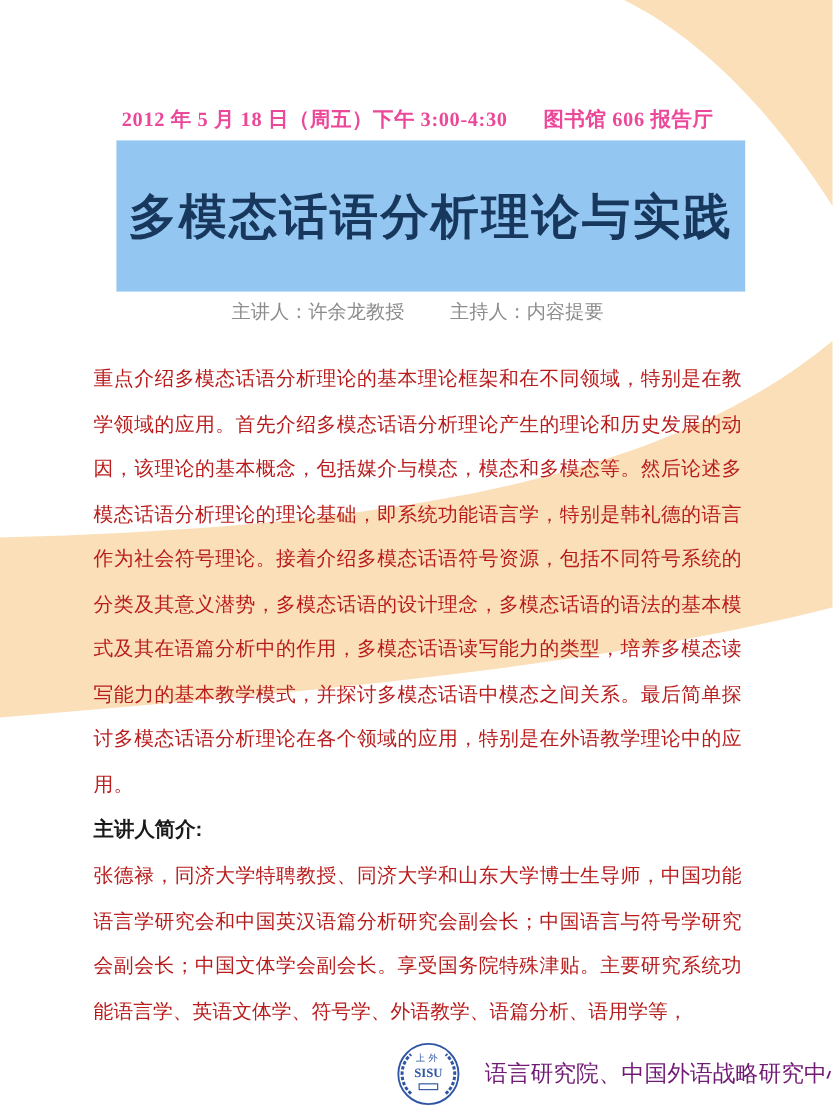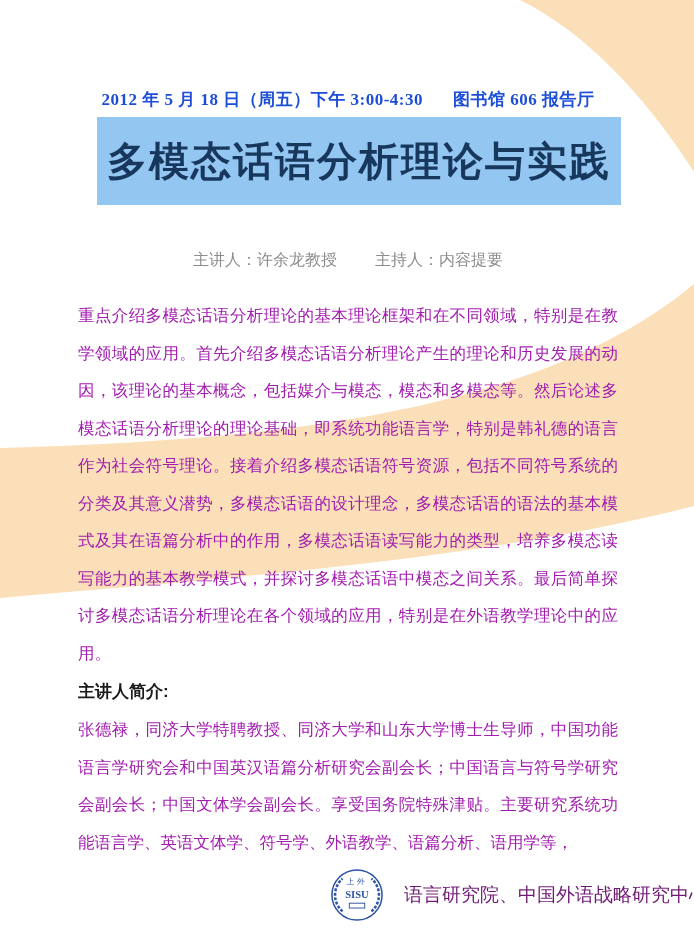--- a/index.html
+++ b/index.html
@@ -21,30 +21,30 @@
   .date-line {
     position: absolute;
     top: 88px;
     left: 78px;
     width: 540px;
     text-align: center;
     font-family: "Liberation Serif", "DejaVu Serif", serif;
     font-weight: bold;
     font-size: 17px;
     letter-spacing: 0.5px;
-    color: #1d4ed8;
+    color: #ec4899;
     white-space: nowrap;
   }
   .date-line .venue { margin-left: 30px; }
   .banner {
     position: absolute;
     top: 117px;
     left: 97px;
     width: 524px;
-    height: 88px;
+    height: 126px;
     background: #93C6F1;
     display: flex;
     align-items: center;
     justify-content: center;
   }
   .banner h1 {
     margin: 0;
     font-family: "Liberation Sans", "DejaVu Sans", sans-serif;
     font-weight: bold;
     font-size: 40px;
@@ -70,21 +70,21 @@
     font-family: "Liberation Sans", "DejaVu Sans", sans-serif;
     font-weight: bold;
     font-size: 17px;
     color: #1a1a1a;
   }
   .section p {
     margin: 0;
     font-family: "Liberation Serif", "DejaVu Serif", serif;
     font-size: 16.5px;
     line-height: 37.5px;
-    color: #a21caf;
+    color: #b91c1c;
     text-align: justify;
   }
   .abstract { top: 297px; }
   .bio { top: 680px; }
   .footer {
     position: absolute;
     top: 868px;
     left: 330px;
     display: flex;
     align-items: center;

